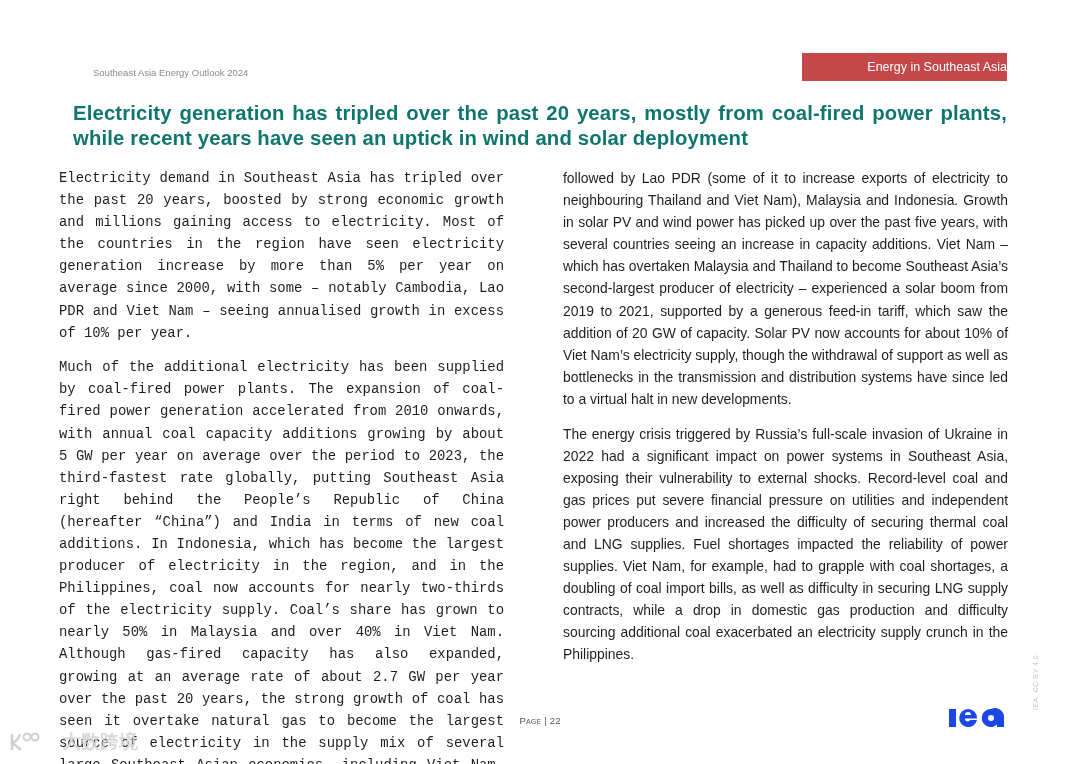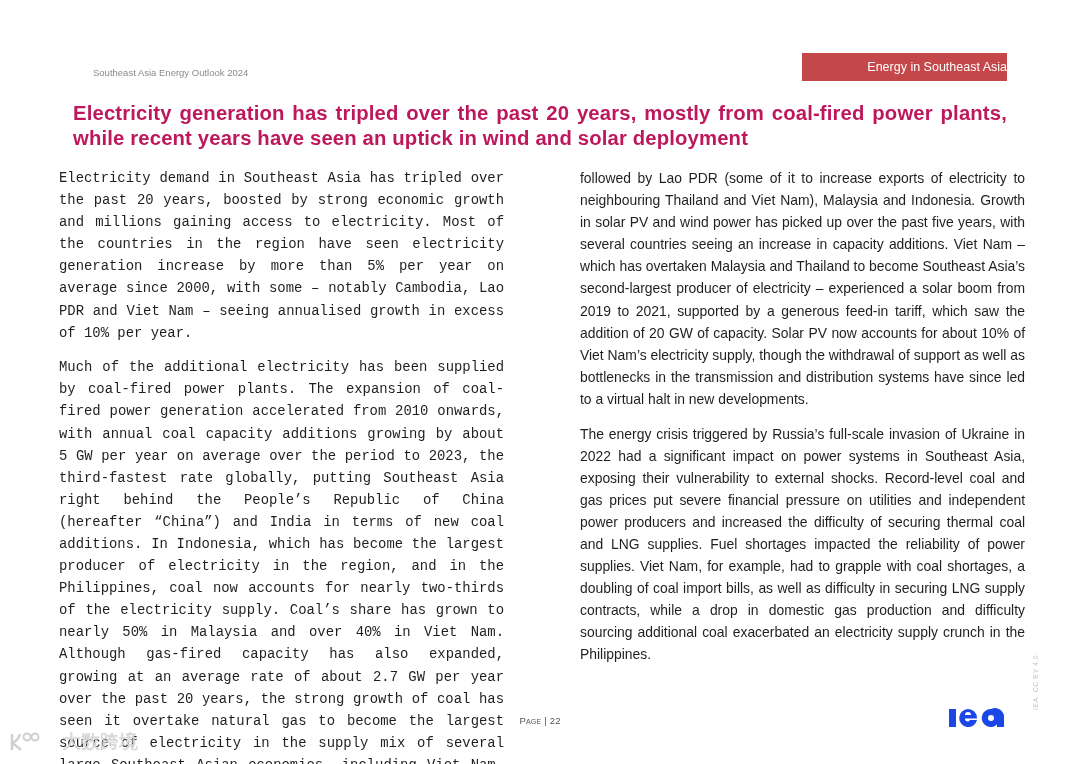--- a/index.html
+++ b/index.html
@@ -10,30 +10,30 @@
     .running-head {
       position: absolute; left: 73px; top: 67px; font-size: 9.5px; color: #8a8a8a; margin-left: 20px;
     }
     .section-tab {
       position: absolute; left: 802px; top: 53px; width: 205px; height: 28px;
       background: #c4474a; color: #ffffff; font-size: 12.5px;
       display: flex; align-items: center; justify-content: flex-end; padding-right: 0; box-sizing: border-box;
     }
     .page-title {
       position: absolute; left: 73px; top: 101px; width: 934px; margin: 0;
-      font-size: 20.3px; line-height: 25px; font-weight: bold; color: #be185d;
+      font-size: 20.3px; line-height: 25px; font-weight: bold; color: #0f766e;
       text-align: justify; text-align-last: left; letter-spacing: 0.15px;
     }
     .col {
       position: absolute; top: 167px; width: 445px;
       font-size: 13.9px; line-height: 22.1px; color: #1f1f1f;
     }
     .col p { margin: 0 0 12.5px 0; text-align: justify; }
     .col-left { left: 59px; font-family: Liberation Mono, monospace; }
-    .col-right { left: 580px; }
+    .col-right { left: 563px; }
     .page-number {
       position: absolute; left: 0; width: 1080px; top: 715px; text-align: center;
       font-size: 9.5px; color: #555; letter-spacing: 0.2px;
     }
     .page-number .sc { font-variant: small-caps; }
     .iea-logo {
       position: absolute; left: 948px; top: 704px; width: 60px; height: 28px;
     }
     .license {
       position: absolute; left: 1032px; top: 710px; transform: rotate(-90deg); transform-origin: left top;

